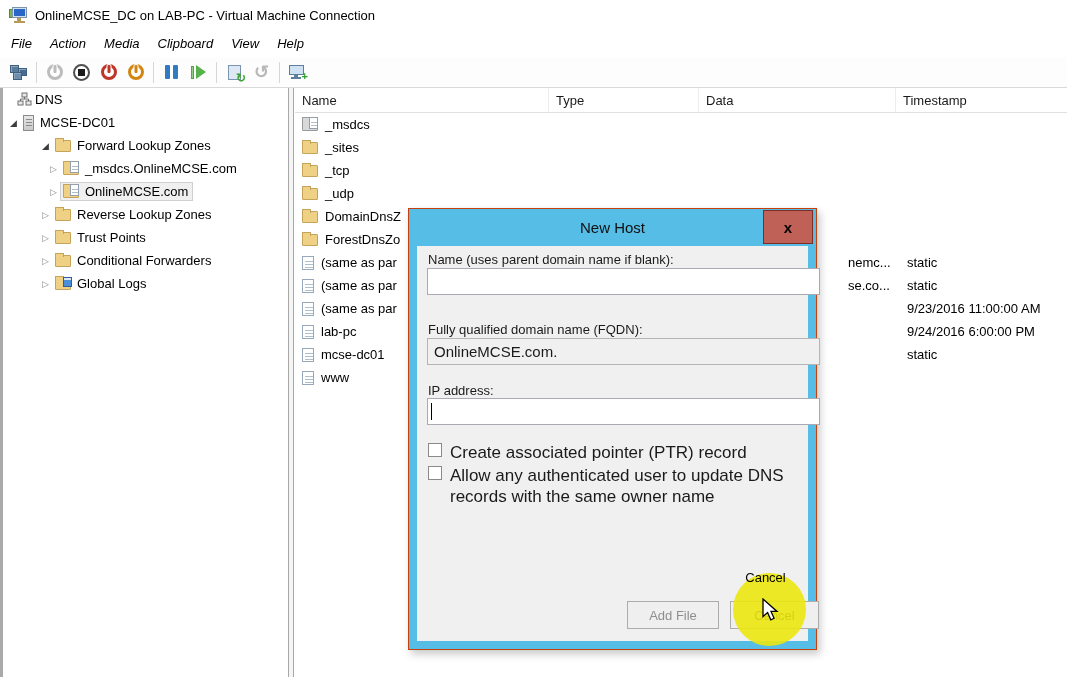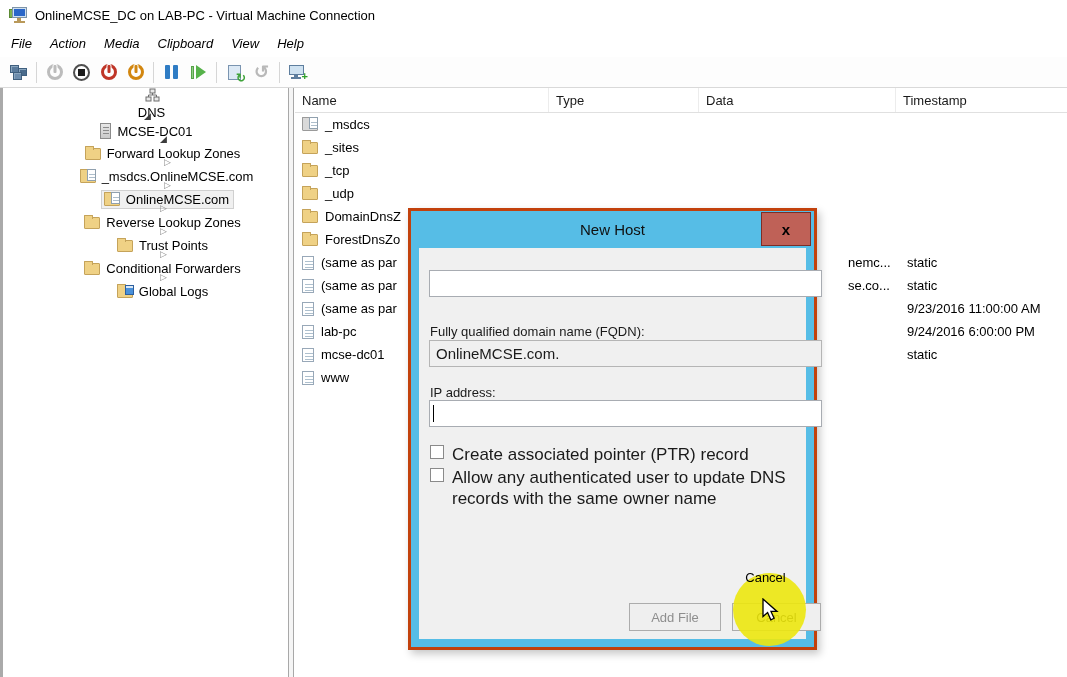--- a/index.html
+++ b/index.html
@@ -53,21 +53,21 @@
   .ico-revert { font-size:18px; font-weight:bold; color:#b9b9b9; line-height:1; }
   .ico-monplus { position:relative; width:17px; height:15px; }
   .ico-monplus .scr { position:absolute; left:0; top:0; width:15px; height:10px; background:#cfe2f1; border:1px solid #5e7e9e; }
   .ico-monplus .st { position:absolute; left:5px; top:10px; width:4px; height:2px; background:#5e7e9e; }
   .ico-monplus .bs { position:absolute; left:2px; top:12px; width:10px; height:2px; background:#5e7e9e; }
   .ico-monplus .plus { position:absolute; right:-2px; bottom:-2px; font-size:11px; font-weight:bold; color:#2fa02a; }
 
   
   .left-edge { position:absolute; left:0; top:88px; width:3px; bottom:0; background:#aaaaaa; }
   .tree-panel { position:absolute; left:3px; top:88px; width:285px; bottom:0; background:#fff; font-size:13px; }
-  .tree-item { height:23px; display:flex; align-items:center; white-space:nowrap;flex-direction:column; }
+  .tree-item { height:23px; display:flex; align-items:center; white-space:nowrap; }
   .exp { width:13px; flex:none; font-size:9px; color:#3c3c3c; text-align:center; }
   .exp-expanded::before { content:"\25E2"; }
   .exp-collapsed::before { content:"\25B7"; color:#8a8a8a; }
   .node { display:flex; align-items:center; gap:6px; padding:1px 4px 1px 2px; border:1px solid transparent; }
   .tree-item.selected .node { background:#f0f0f0; border:1px solid #d0d0d0; }
   .ind-0{ padding-left:14px; } .ind-1{ padding-left:4px; } .ind-2{ padding-left:20px;margin-left:16px; } .ind-3{ padding-left:44px; }
 
   
   .folder { position:relative; width:16px; height:12px; background:#efd185; border:1px solid #c5a35a; border-radius:1px; flex:none; }
   .folder::before { content:""; position:absolute; left:-1px; top:-3px; width:7px; height:3px; background:#efd185; border:1px solid #c5a35a; border-bottom:none; border-radius:1px 1px 0 0; }
@@ -89,21 +89,21 @@
   .list-header { height:25px; display:flex; align-items:center; border-bottom:1px solid #e0e0e0; color:#1a1a1a; }
   .hcol { height:100%; display:flex; align-items:center; padding-left:7px; border-right:1px solid #ececec; }
   .hcol.c-name{ width:254px; } .hcol.c-type{ width:150px; } .hcol.c-data{ width:197px; } .hcol.c-ts{ flex:1; border-right:none; }
   .lrow { height:23px; display:flex; align-items:center; position:relative; }
   .lrow .name-cell { display:flex; align-items:center; gap:7px; padding-left:7px; }
   .lrow .data-cell { position:absolute; left:553px; top:4px; }
   .lrow .ts-cell { position:absolute; left:612px; top:4px; }
 
   
   .dialog { position:absolute; left:408px; top:208px; width:409px; height:442px;
-    background:#56bde6; border:3px solid #c2410c; box-shadow:3px 4px 8px rgba(0,0,0,0.22); z-index:3; }
+    background:#56bde6; border:1px solid #c2410c; box-shadow:3px 4px 8px rgba(0,0,0,0.22); z-index:3; }
   .dlg-title { height:37px; display:flex; align-items:center; justify-content:center; font-size:15px; color:#101010; }
   .dlg-close { position:absolute; top:1px; right:3px; width:50px; height:34px; background:#bf6157; border:1px solid #7e2d26;
     display:flex; align-items:center; justify-content:center; font-size:15px; font-weight:bold; color:#000; cursor:default; }
   .dlg-body { position:absolute; left:8px; right:8px; top:37px; bottom:8px; background:#f0f0f0; }
   .dlg-label { position:absolute; left:11px; font-size:13px; color:#1a1a1a; white-space:nowrap; }
   .dlg-input { position:absolute; left:10px; width:393px; height:27px; background:#ffffff; border:1px solid #a8acb2; font-size:15px; padding:4px 6px; font-family:"Liberation Sans",sans-serif; }
   .dlg-input.disabled { background:#f0f0f0; border:1px solid #b5b5b5; color:#1a1a1a; }
   .caret { position:absolute; left:14px; width:1px; height:17px; background:#000; }
   .cb-row { position:absolute; left:11px; display:flex; gap:8px; font-size:17px; color:#1a1a1a; align-items:flex-start; }
   .cb-box { width:14px; height:14px; background:#fff; border:1px solid #8a8a8a; flex:none; margin-top:1px; }
@@ -364,20 +364,21 @@
         <span class="record-ico"></span>
       <span>www</span>
       </span>
   </div>
 </div>
 
 <div class="dialog">
   <div class="dlg-title">New Host</div>
   <div class="dlg-close">x</div>
   <div class="dlg-body">
+    <div class="dlg-label" style="top:6px;">Name (uses parent domain name if blank):</div>
     <input class="dlg-input" style="top: 22px;" value="">
     <div class="dlg-label" style="top:76px;">Fully qualified domain name (FQDN):</div>
     <div class="dlg-input disabled" style="top:92px;">OnlineMCSE.com.</div>
     <div class="dlg-label" style="top:137px;">IP address:</div>
     <input class="dlg-input" style="top: 152px;" value="">
     <div class="caret" style="top:157px;"></div>
     <div class="cb-row" style="top:196px;">
       <span class="cb-box"></span>
       <span class="cb-text">Create associated pointer (PTR) record</span>
     </div>

